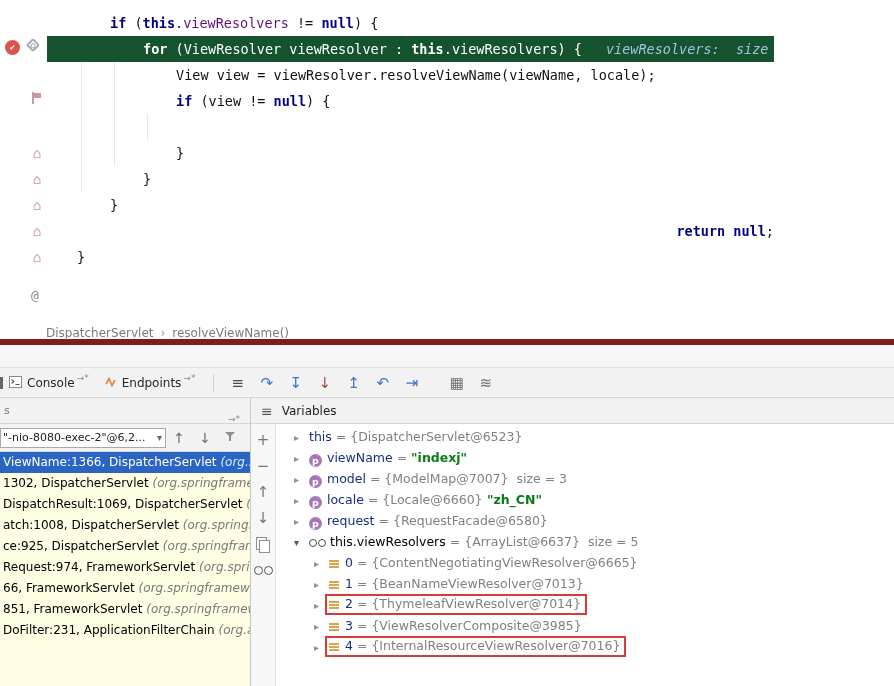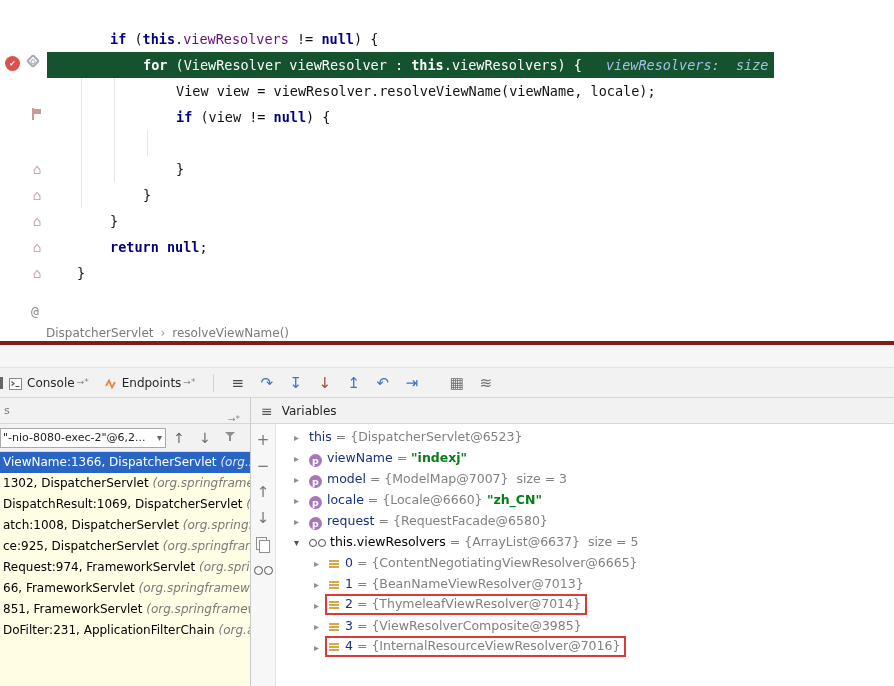--- a/index.html
+++ b/index.html
@@ -1,20 +1,20 @@
 <!DOCTYPE html>
 <html><head>
 <meta charset="utf-8">
 <style>
   *{margin:0;padding:0;box-sizing:border-box}
   html,body{width:894px;height:686px;overflow:hidden}
   body{position:relative;font-family:"DejaVu Sans",sans-serif;background:#fff;font-size:12px;color:#1f1f1f}
 
   
-  .editor{position:absolute;top:16px;left:0;width:774px;height:322px;background:#fff;overflow:hidden;
+  .editor{position:absolute;top:0;left:0;width:774px;height:322px;background:#fff;overflow:hidden;
           font-family:"DejaVu Sans Mono",monospace;font-size:13.5px}
   .guide{position:absolute;width:1px;background:#e7e7e7}
   .code-area{position:absolute;top:0;left:0;right:0;bottom:0}
   .cl{position:absolute;left:0;right:0;height:26px;line-height:26px;white-space:pre}
   .cl.exec{margin-left:47px;background:#14532d}
   .s-kw{color:#000080;font-weight:bold}
   .s-pl{color:#111}
   .s-fld{color:#660e7a}
   .s-decl{color:#000;font-weight:bold}
   .s-hint{color:#a3c0e6;font-style:italic;margin-left:24px}
@@ -26,30 +26,30 @@
   .breakpoint-hit-icon::after{content:"✔";position:absolute;left:0;right:0;top:0;line-height:15px;color:#fff;font-size:9px;text-align:center}
   .bookmark-tag-icon{width:10px;height:10px;border:2px solid #a7adb5;border-radius:2px;transform:rotate(45deg)}
   .bookmark-tag-icon::after{content:"";position:absolute;width:3px;height:3px;border-radius:50%;background:#fff;border:1px solid #a7adb5;left:1px;top:1px}
   .flag-icon{width:2px;height:12px;background:#c9999b}
   .flag-icon::after{content:"";position:absolute;left:2px;top:1px;width:7px;height:5px;background:#c9999b}
   .frame-marker-icon{color:#c59896;font-size:14px}
   .annotation-at-icon{color:#8a8a8a;font-size:13px;font-family:"DejaVu Sans Mono",monospace}
 
   
   .breadcrumb{position:absolute;top:322px;left:0;right:0;height:23px;line-height:23px;background:#fff;
-              border-bottom:4px solid #7f1d1d;padding-left:46px;color:#7a7a7a;font-size:12px}
+              border-bottom:6px solid #7f1d1d;padding-left:46px;color:#7a7a7a;font-size:12px}
   .breadcrumb .sep{margin:0 7px;color:#9a9a9a}
 
   .gap-band{position:absolute;top:345px;left:0;right:0;height:22px;background:#f6f6f6}
 
   
   .debug-toolbar{position:absolute;top:367px;left:0;right:0;height:31px;background:#f2f2f2;
                  border-top:1px solid #e2e2e2;border-bottom:1px solid #d6d6d6;display:flex;align-items:center;padding-left:9px}
   .edge-notch{position:absolute;left:0;top:9px;width:3px;height:12px;background:#666}
-  .tab{display:flex;align-items:flex-end;margin-right:16px}
+  .tab{display:flex;align-items:flex-start;margin-right:16px}
   .tablabel{font-size:12px;color:#262626;margin:0 2px 0 5px}
   .pin{font-size:9px;color:#8a8a8a;position:relative;top:-3px}
   .tsep{width:1px;height:18px;background:#d2d2d2;margin:0 9px 0 2px}
   .actions{display:flex;align-items:center}
   .act{display:inline-block;width:29px;text-align:center;font-size:15px;cursor:default}
 
   
   .hdr-left{position:absolute;top:398px;left:0;width:250px;height:26px;background:#f2f2f2;
             border-bottom:1px solid #d6d6d6;font-size:11px;color:#777;line-height:25px;padding-left:4px}
   .hdr-left .pin{position:absolute;right:10px;top:9px}
@@ -114,21 +114,21 @@
   <div class="guide" style="left:114px;top:62px;height:104px"></div>
   <div class="guide" style="left:147px;top:114px;height:26px"></div>
   <div class="code-area">
       <div class="cl" style="top: 10px; padding-left: 110px;"><span class="s-kw">if </span><span class="s-pl">(</span><span class="s-kw">this</span><span class="s-pl">.</span><span class="s-fld">viewResolvers</span><span class="s-pl"> != </span><span class="s-kw">null</span><span class="s-pl">) {</span></div>
       <div class="cl exec" style="top: 36px; padding-left: 96px;"><span class="s-kw">for </span><span class="s-pl">(ViewResolver viewResolver : </span><span class="s-kw">this</span><span class="s-pl">.</span><span class="s-fld">viewResolvers</span><span class="s-pl">) {</span><span class="s-hint">viewResolvers:  size = 5</span></div>
       <div class="cl" style="top: 88px; padding-left: 176px;"><span class="s-kw">if </span><span class="s-pl">(view != </span><span class="s-kw">null</span><span class="s-pl">) {</span></div>
       <div class="cl" style="top: 62px; padding-left: 176px;"><span class="s-pl">View view = viewResolver.resolveViewName(viewName, locale);</span></div>
       <div class="cl" style="top: 140px; padding-left: 176px;"><span class="s-pl">}</span></div>
       <div class="cl" style="top: 166px; padding-left: 143px;"><span class="s-pl">}</span></div>
       <div class="cl" style="top: 192px; padding-left: 110px;"><span class="s-pl">}</span></div>
-      <div class="cl" style="top: 218px; padding-left: 110px;"><span class="s-kw">return null</span><span class="s-pl">;</span></div>
+      <div class="cl" style="top: 218px; padding-left: 110px; text-align: right;"><span class="s-kw">return null</span><span class="s-pl">;</span></div>
       <div class="cl" style="top: 244px; padding-left: 77px;"><span class="s-pl">}</span></div>
       <div class="cl" style="top: 270px; padding-left: 77px;"></div>
     </div>
   <div class="gutter">
       <span class="g breakpoint-hit-icon" style="left: 5px; top: 40px;"></span>
       <span class="g bookmark-tag-icon" style="left: 28px; top: 40px;"></span>
       <span class="g flag-icon" style="left: 32px; top: 92px;"></span>
       <span class="g frame-marker-icon" style="left: 28px; top: 144px;">⌂</span>
       <span class="g frame-marker-icon" style="left: 28px; top: 170px;">⌂</span>
       <span class="g frame-marker-icon" style="left: 28px; top: 196px;">⌂</span>

